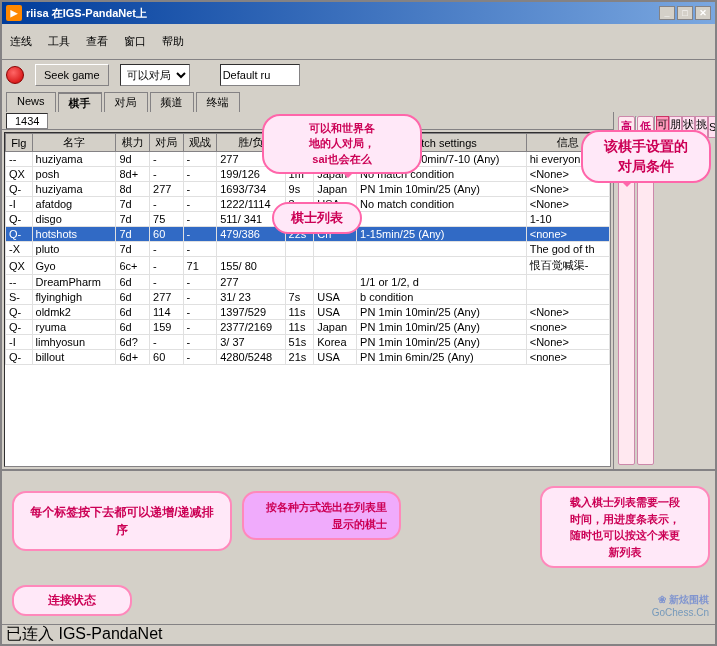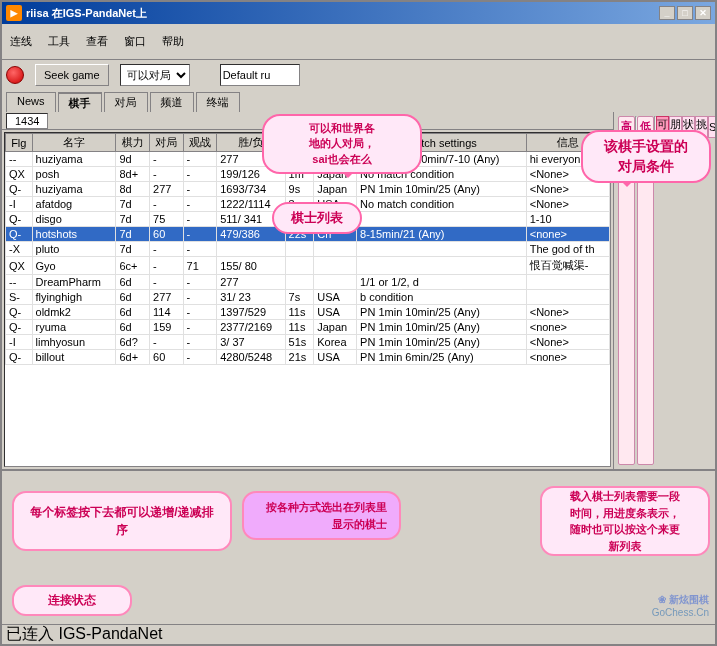--- a/index.html
+++ b/index.html
@@ -418,21 +418,21 @@
                 </tr>
                 <tr class="selected">
                   <td>Q-</td>
                   <td>hotshots</td>
                   <td>7d</td>
                   <td>60</td>
                   <td>-</td>
                   <td>479/386</td>
                   <td>22s</td>
                   <td>Ch</td>
-                  <td>8-15min/21 (Any)</td>
+                  <td>1-15min/25 (Any)</td>
                   <td>&lt;none&gt;</td>
                 </tr>
                 <tr>
                   <td>-X</td>
                   <td>pluto</td>
                   <td>7d</td>
                   <td>-</td>
                   <td>-</td>
                   <td></td>
                   <td></td>
@@ -553,21 +553,21 @@
     <div class="big-area" style="height:155px; position:relative;">
 
       <div style="position:absolute; top:20px; left:10px; width:220px; border:2px solid #ff88bb; border-radius:14px; background:#ffe8f8; padding:10px 14px; text-align:center; font-size:12px; color:#cc0055; font-weight:bold; line-height:1.5; z-index:5;">
         每个标签按下去都可以递增/递减排序
       </div>
 
       <div style="position:absolute; top:20px; left:240px; width:159px; border:2px solid #ff88bb; border-radius:14px; background:#f0abfc; padding:6px 12px; text-align:right; font-size:11px; color:#cc0055; font-weight:bold; line-height:1.5; z-index:5;">
         按各种方式选出在列表里<br>显示的棋士
       </div>
 
-      <div style="position:absolute; top:15px; right:5px; width:170px; border:2px solid #ff88bb; border-radius:14px; background:#ffe8f8; padding:0 10px; text-align:center; font-size:11px; color:#cc0055; font-weight:bold; line-height:1.5; z-index:5;">
+      <div style="position:absolute; top:15px; right:5px; width:170px; border:2px solid #ff88bb; border-radius:14px; background:#ffe8f8; padding:6px 10px; text-align:center; font-size:11px; color:#cc0055; font-weight:bold; line-height:1.5; z-index:5;">
         载入棋士列表需要一段<br>时间，用进度条表示，<br>随时也可以按这个来更<br>新列表
       </div>
 
       <div style="position:absolute; bottom:8px; left:10px; width:120px; border:2px solid #ff88bb; border-radius:14px; background:#ffe8f8; padding:5px 10px; text-align:center; font-size:12px; color:#cc0055; font-weight:bold;">
         连接状态
       </div>
 
       <div class="watermark" style="position:absolute; bottom:6px; right:6px; opacity:0.45; text-align:right;">
         <div style="font-size:10px; color:#1d4ed8; font-weight:bold; font-family:serif;">❀ 新炫围棋</div>
         <div style="font-size:10px; color:#0055aa;">GoChess.Cn</div>

